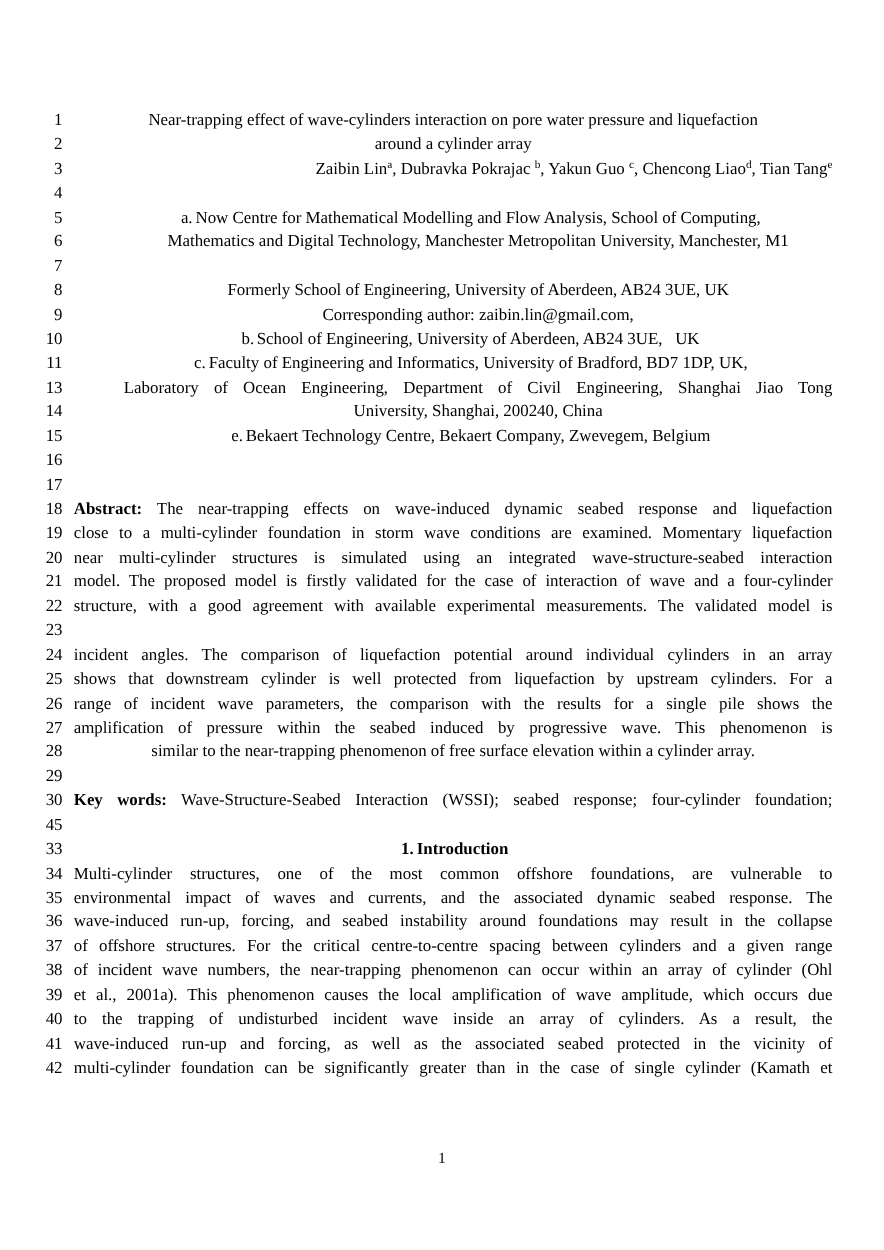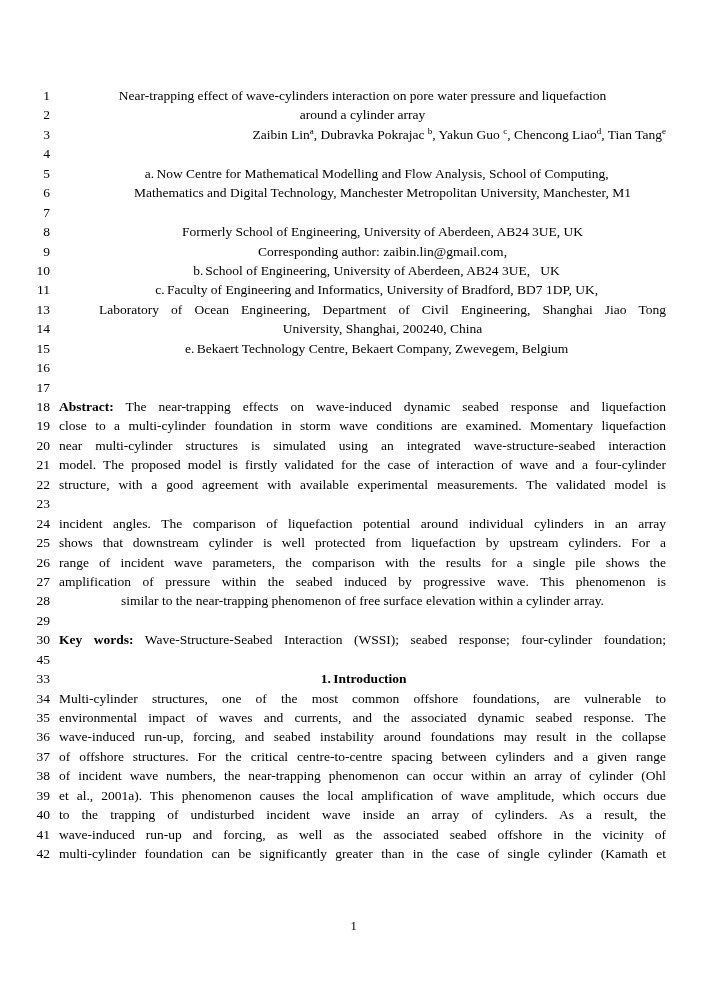--- a/index.html
+++ b/index.html
@@ -176,21 +176,21 @@
       <div class="row">
         <span class="ln">39</span>
         <div class="lc justify"><span>et al., 2001a). This phenomenon causes the local amplification of wave amplitude, which occurs due</span></div>
       </div>
       <div class="row">
         <span class="ln">40</span>
         <div class="lc justify"><span>to the trapping of undisturbed incident wave inside an array of cylinders. As a result, the</span></div>
       </div>
       <div class="row">
         <span class="ln">41</span>
-        <div class="lc justify"><span>wave-induced run-up and forcing, as well as the associated seabed offshore in the vicinity of</span></div>
+        <div class="lc justify"><span>wave-induced run-up and forcing, as well as the associated seabed protected in the vicinity of</span></div>
       </div>
       <div class="row">
         <span class="ln">42</span>
         <div class="lc justify"><span>multi-cylinder foundation can be significantly greater than in the case of single cylinder (Kamath et</span></div>
       </div>
     </div>
   <div class="page-number">1</div>
 </div>
 
 </body></html>

